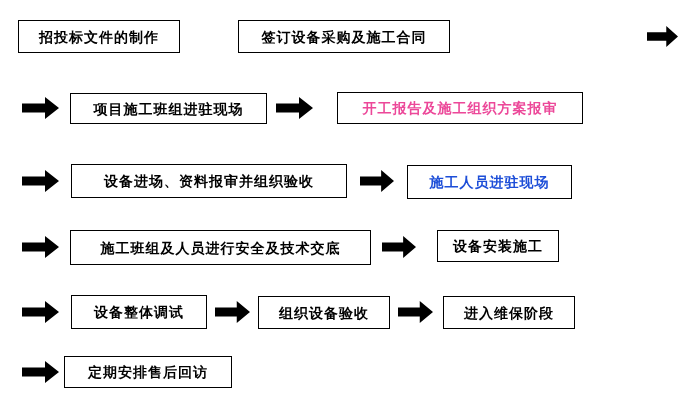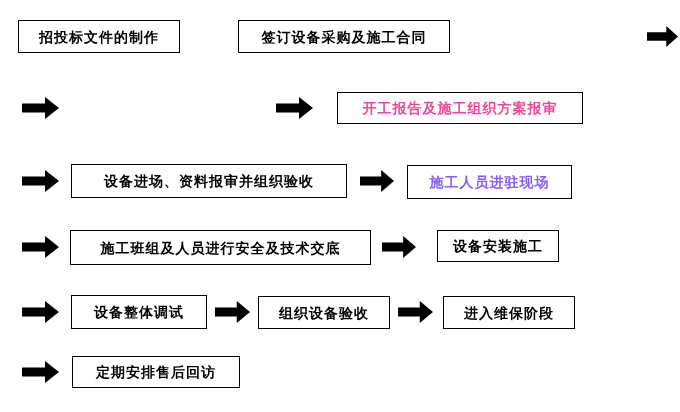--- a/index.html
+++ b/index.html
@@ -42,45 +42,48 @@
 </head>
 <body>
 
 <div class="canvas" style="background: rgb(255, 255, 255);">
     <div class="node" style="left: 18px; top: 20px; width: 162px; height: 33px; border-color: rgb(0, 0, 0); background: rgb(255, 255, 255);">
       <span style="color: rgb(0, 0, 0);">招投标文件的制作</span>
     </div>
     <div class="node" style="left: 238px; top: 20px; width: 212px; height: 33px; border-color: rgb(0, 0, 0); background: rgb(255, 255, 255);">
       <span style="color: rgb(0, 0, 0);">签订设备采购及施工合同</span>
     </div>
+    <div class="node" style="left: 70px; top: 93px; width: 197px; height: 31px; border-color: rgb(0, 0, 0); background: rgb(255, 255, 255);">
+      <span style="color: rgb(0, 0, 0);">项目施工班组进驻现场</span>
+    </div>
     <div class="node" style="left: 337px; top: 92px; width: 246px; height: 32px; border-color: rgb(0, 0, 0); background: rgb(255, 255, 255);">
       <span style="color: #ec4899;">开工报告及施工组织方案报审</span>
     </div>
     <div class="node" style="left: 71px; top: 164px; width: 276px; height: 34px; border-color: rgb(0, 0, 0); background: rgb(255, 255, 255);">
       <span style="color: rgb(0, 0, 0);">设备进场、资料报审并组织验收</span>
     </div>
     <div class="node" style="left: 407px; top: 165px; width: 165px; height: 34px; border-color: rgb(0, 0, 0); background: rgb(255, 255, 255);">
-      <span style="color: #8b5cf6;">施工人员进驻现场</span>
+      <span style="color: #1d4ed8;">施工人员进驻现场</span>
     </div>
     <div class="node" style="left: 70px; top: 230px; width: 301px; height: 35px; border-color: rgb(0, 0, 0); background: rgb(255, 255, 255);">
       <span style="color: rgb(0, 0, 0);">施工班组及人员进行安全及技术交底</span>
     </div>
     <div class="node" style="left: 437px; top: 230px; width: 122px; height: 32px; border-color: rgb(0, 0, 0); background: rgb(255, 255, 255);">
       <span style="color: rgb(0, 0, 0);">设备安装施工</span>
     </div>
     <div class="node" style="left: 258px; top: 296px; width: 132px; height: 33px; border-color: rgb(0, 0, 0); background: rgb(255, 255, 255);">
       <span style="color: rgb(0, 0, 0);">组织设备验收</span>
     </div>
     <div class="node" style="left: 71px; top: 295px; width: 136px; height: 34px; border-color: rgb(0, 0, 0); background: rgb(255, 255, 255);">
       <span style="color: rgb(0, 0, 0);">设备整体调试</span>
     </div>
     <div class="node" style="left: 443px; top: 296px; width: 132px; height: 33px; border-color: rgb(0, 0, 0); background: rgb(255, 255, 255);">
       <span style="color: rgb(0, 0, 0);">进入维保阶段</span>
     </div>
-    <div class="node" style="left: 72px; top: 356px; width: 168px; height: 32px; border-color: rgb(0, 0, 0); background: rgb(255, 255, 255);">
+    <div class="node" style="left: 64px; top: 356px; width: 168px; height: 32px; border-color: rgb(0, 0, 0); background: rgb(255, 255, 255);">
       <span style="color: rgb(0, 0, 0);">定期安排售后回访</span>
     </div>
     <div class="arrow" style="left: 647px; top: 26px;"><svg width="31" height="21" viewBox="0 0 37 22" preserveAspectRatio="none">
         <polygon points="0,6.5 23,6.5 23,0 37,11 23,22 23,15.5 0,15.5" fill="#000000"></polygon>
       </svg></div>
     <div class="arrow" style="left: 22px; top: 97px;"><svg width="37" height="22" viewBox="0 0 37 22" preserveAspectRatio="none">
         <polygon points="0,6.5 23,6.5 23,0 37,11 23,22 23,15.5 0,15.5" fill="#000000"></polygon>
       </svg></div>
     <div class="arrow" style="left: 276px; top: 97px;"><svg width="37" height="22" viewBox="0 0 37 22" preserveAspectRatio="none">
         <polygon points="0,6.5 23,6.5 23,0 37,11 23,22 23,15.5 0,15.5" fill="#000000"></polygon>

